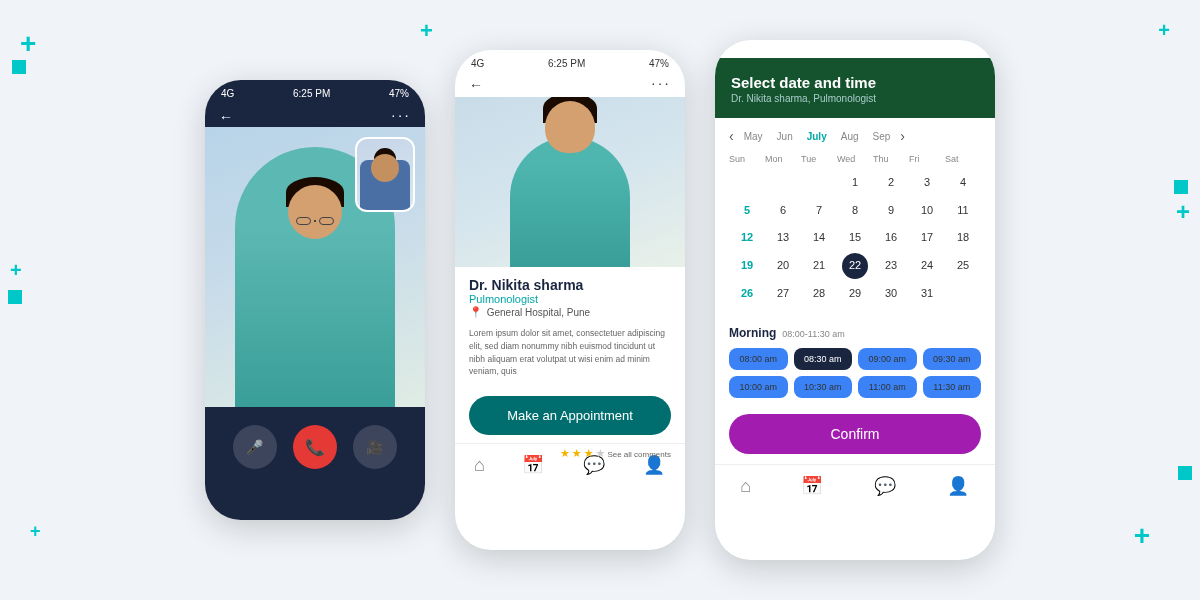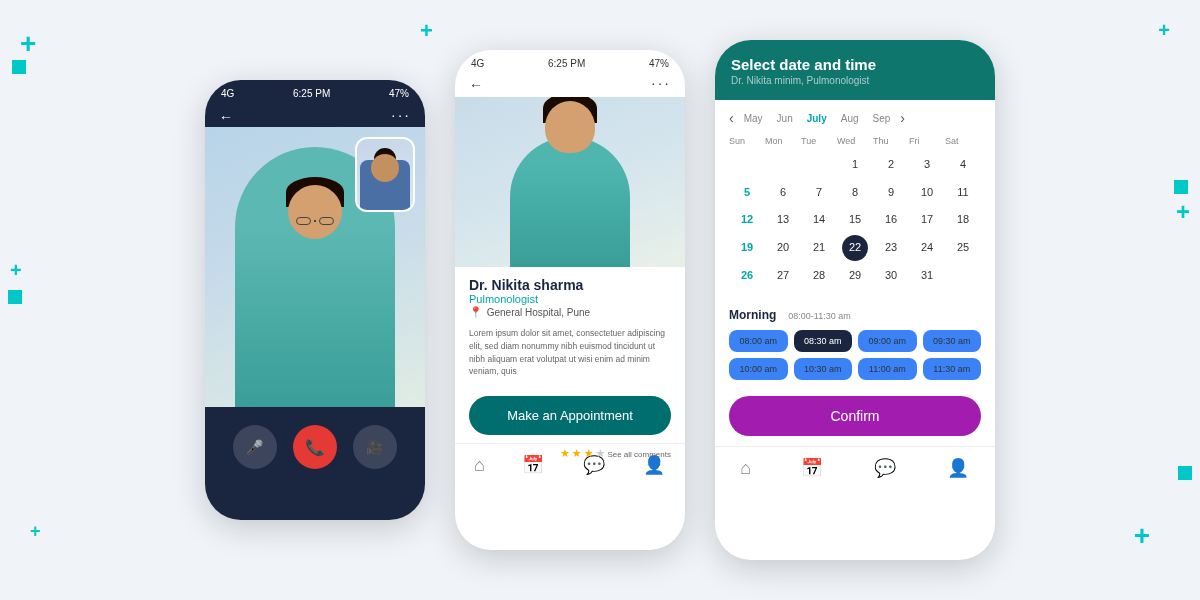--- a/index.html
+++ b/index.html
@@ -276,23 +276,24 @@
     }
 
     
     .phone3 {
       width: 280px;
       height: 520px;
       background: #fff;
     }
 
     .phone3-header {
-      background: #0f766e;
+      background: #14532d;
       padding: 16px 16px 14px;
       color: #fff;
+      margin-top: 18px;
     }
 
     .phone3-header .title {
       font-size: 15px;
       font-weight: 700;
     }
 
     .phone3-header .subtitle {
       font-size: 10px;
       color: #aacccc;
@@ -379,21 +380,21 @@
     .morning-section {
       padding: 8px 14px 6px;
     }
 
     .morning-label {
       font-size: 12px;
       font-weight: 700;
       color: #1a2540;
       display: flex;
       align-items: baseline;
-      gap: 12px;
+      gap: 6px;
       margin-bottom: 8px;
     }
 
     .morning-time {
       font-size: 9px;
       color: #888;
       font-weight: 400;
     }
 
     .time-grid {
@@ -559,21 +560,21 @@
       <span class="nav-icon">⌂</span>
       <span class="nav-icon">📅</span>
       <span class="nav-icon">💬</span>
       <span class="nav-icon">👤</span>
     </div>
   </div>
 
   <div class="phone phone3">
     <div class="phone3-header">
       <div class="title">Select date and time</div>
-      <div class="subtitle">Dr. Nikita minim, Pulmonologist</div>
+      <div class="subtitle">Dr. Nikita sharma, Pulmonologist</div>
     </div>
 
     <div class="calendar-section">
       <div class="month-nav">
         <span class="chevron">‹</span>
         <span class="month-item">May</span>
         <span class="month-item">Jun</span>
         <span class="month-item active">July</span>
         <span class="month-item">Aug</span>
         <span class="month-item">Sep</span>

